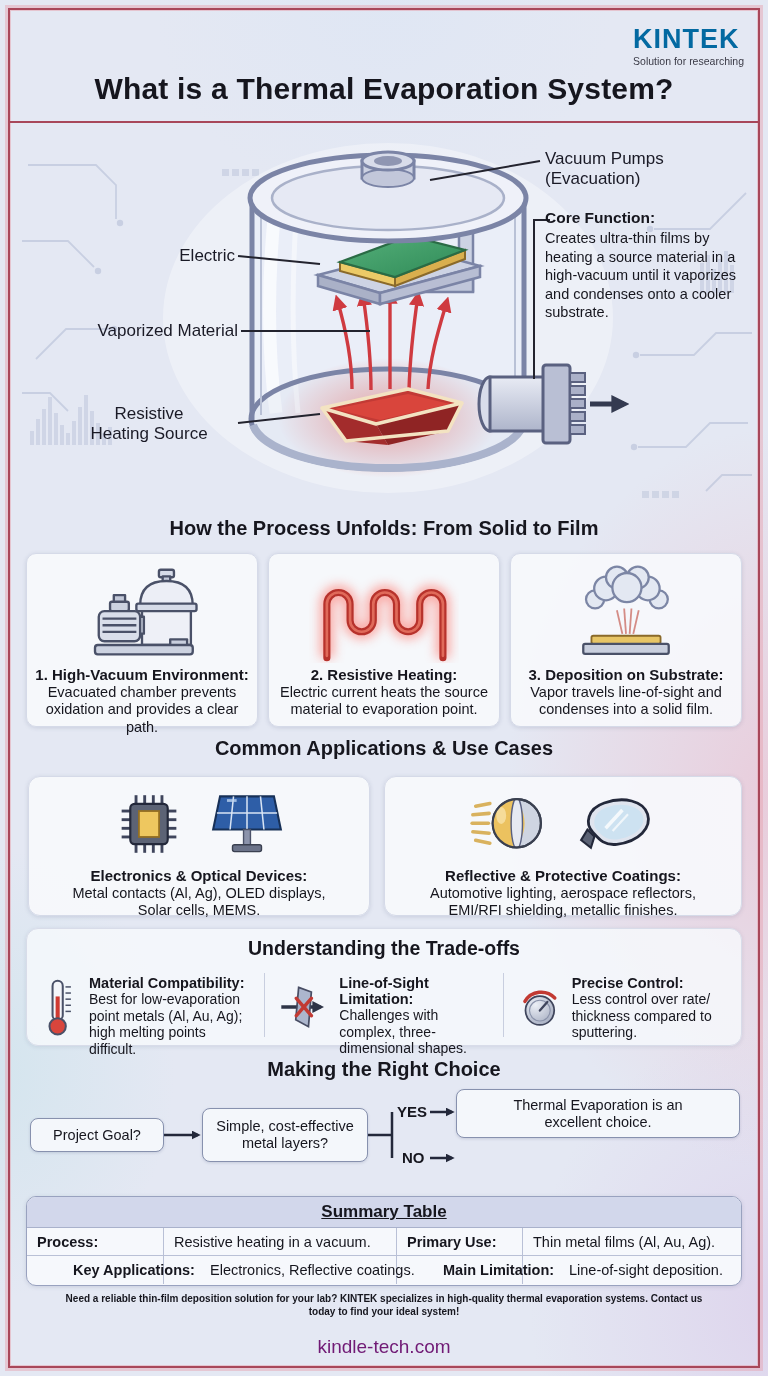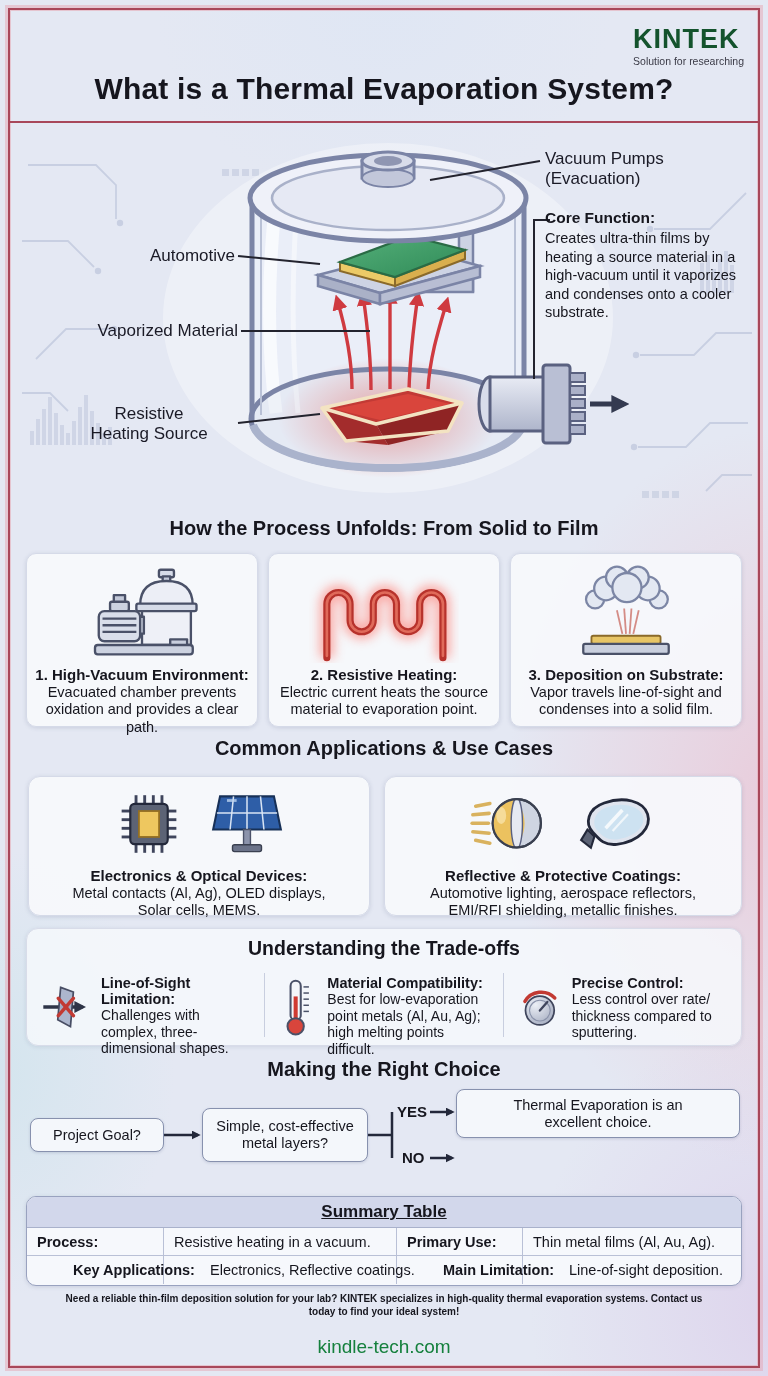--- a/index.html
+++ b/index.html
@@ -16,21 +16,21 @@
       radial-gradient(ellipse 60% 45% at 102% 58%, rgba(236,185,202,.6), rgba(236,185,202,0) 60%),
       radial-gradient(ellipse 55% 35% at 102% 95%, rgba(214,188,228,.45), rgba(214,188,228,0) 60%),
       radial-gradient(ellipse 45% 30% at -2% 78%, rgba(186,224,230,.4), rgba(186,224,230,0) 55%),
       radial-gradient(ellipse 50% 25% at 50% 0%, rgba(222,230,244,.8), rgba(222,230,244,0) 60%);
   }
   .frame { position:absolute; inset:8px; border:2px solid #a8475a;
     box-shadow:0 0 0 3px rgba(230,160,172,.45), inset 0 0 0 1px rgba(230,160,172,.5); }
 
   
   .logo-block { position:absolute; top:26px; right:24px; text-align:left; }
-  .logo { font-size:27px; font-weight:bold; color:#14532d; letter-spacing:1px; line-height:1; }
+  .logo { font-size:27px; font-weight:bold; color:#0369a1; letter-spacing:1px; line-height:1; }
   .tagline { font-size:10.5px; color:#3a3a46; margin-top:2px; }
   .main-title { position:absolute; top:72px; left:0; right:0; text-align:center;
     font-size:30px; font-weight:bold; letter-spacing:.2px; }
   .title-rule { position:absolute; top:121px; left:10px; right:10px; height:0;
     border-top:2px solid #a8475a; }
 
   
   .diagram { position:absolute; top:123px; left:10px; width:748px; height:390px; }
   .diagram svg { position:absolute; inset:0; }
   .dlabel { position:absolute; font-size:17px; line-height:1.15; color:#1a1a26; }
@@ -89,21 +89,21 @@
     font-size:14.5px; border-bottom:1px solid #b9c0d6; border-right:1px solid #b9c0d6;
     white-space:nowrap; }
   .sum-grid > div:nth-child(4n) { border-right:none; }
   .sum-grid > div:nth-child(n+5) { border-bottom:none;margin-left:36px; }
   .sum-label { font-weight:bold; }
 
   
   .cta { position:absolute; top:1292px; left:62px; width:644px; text-align:center;
     font-weight:bold; font-size:10px; line-height:1.32; }
   .website { position:absolute; top:1336px; left:0; right:0; text-align:center;
-    font-size:19px; color:#15803d; }
+    font-size:19px; color:#701a75; }
 </style>
 </head>
 <body>
 
 <div class="bg-tint"></div>
 <div class="frame"></div>
 
 <div class="logo-block">
   <div class="logo">KINTEK</div>
   <div class="tagline">Solution for researching</div>
@@ -259,21 +259,21 @@
   </svg>
 
   <div class="dlabel" style="left:535px; top:26px;">
     <div>Vacuum Pumps</div>
     <div>(Evacuation)</div>
   </div>
   <div class="core-block">
     <div class="core-title">Core Function:</div>
     <div class="core-body">Creates ultra-thin films by heating a source material in a high-vacuum until it vaporizes and condenses onto a cooler substrate.</div>
   </div>
-  <div class="dlabel r" style="left:60px; top:123px; width:165px;">Automotive</div>
+  <div class="dlabel r" style="left:60px; top:123px; width:165px;">Electric</div>
   <div class="dlabel r" style="left:20px; top:198px; width:208px;">Vaporized Material</div>
   <div class="dlabel" style="left:48px; top:281px; width:182px; text-align:center;">
     <div>Resistive</div>
     <div>Heating Source</div>
   </div>
 </div>
 
 <div class="h2" style="top:517px;">How the Process Unfolds: From Solid to Film</div>
 <div class="cards3">
   <div class="card pcard">
@@ -426,56 +426,56 @@
     </div>
     <div class="card-title">Reflective &amp; Protective Coatings:</div>
     <div class="card-desc" style="padding:1px 18px 0;">Automotive lighting, aerospace reflectors, EMI/RFI shielding, metallic finishes.</div>
   </div>
 </div>
 
 <div class="tradeoffs">
   <div class="t-title">Understanding the Trade-offs</div>
   <div class="t-row">
     <div class="t-col">
-      <span class="t-icon" style="flex-basis:52px;">
-        <svg viewBox="0 0 90 80" width="52" height="60">
-          <defs>
-              <marker id="arrD2" viewBox="0 0 10 10" refX="7" refY="5" markerWidth="3.4" markerHeight="3.4" orient="auto">
-            <path d="M0,0 L10,5 L0,10 Z" fill="#2e3447"></path>
-              </marker>
-            </defs>
-          <line x1="4" y1="40" x2="72" y2="40" stroke="#2e3447" stroke-width="6" marker-end="url(#arrD2)"></line>
-          <polygon points="34,6 56,14 51,74 29,62" fill="#a9b3cb" stroke="#3f455c" stroke-width="3" opacity=".95"></polygon>
-          <line x1="30" y1="25" x2="56" y2="55" stroke="#c23a33" stroke-width="6" stroke-linecap="round"></line>
-          <line x1="56" y1="25" x2="30" y2="55" stroke="#c23a33" stroke-width="6" stroke-linecap="round"></line>
-        </svg>
-      </span>
-      <div>
-        <div class="t-title2">Line-of-Sight Limitation:</div>
-        <div class="t-desc">Challenges with complex, three-dimensional shapes.</div>
-      </div>
-    </div>
-    <div class="t-col">
       <span class="t-icon">
         <svg viewBox="0 0 50 90" width="34" height="62">
           <rect x="17" y="5" width="15" height="58" rx="7.5" fill="#f4f6fa" stroke="#4a5168" stroke-width="3"></rect>
           <rect x="21.5" y="28" width="6" height="34" fill="#d03a32"></rect>
           <circle cx="24.5" cy="72" r="12" fill="#d9453c" stroke="#4a5168" stroke-width="3"></circle>
           <g stroke="#4a5168" stroke-width="2.2">
             <line x1="36" y1="14" x2="44" y2="14"></line>
               <line x1="36" y1="23" x2="44" y2="23"></line>
             <line x1="36" y1="32" x2="44" y2="32"></line>
               <line x1="36" y1="41" x2="44" y2="41"></line>
             <line x1="36" y1="50" x2="44" y2="50"></line>
           </g>
         </svg>
       </span>
       <div>
         <div class="t-title2">Material Compatibility:</div>
         <div class="t-desc">Best for low-evaporation point metals (Al, Au, Ag); high melting points difficult.</div>
+      </div>
+    </div>
+    <div class="t-col">
+      <span class="t-icon" style="flex-basis:52px;">
+        <svg viewBox="0 0 90 80" width="52" height="60">
+          <defs>
+              <marker id="arrD2" viewBox="0 0 10 10" refX="7" refY="5" markerWidth="3.4" markerHeight="3.4" orient="auto">
+            <path d="M0,0 L10,5 L0,10 Z" fill="#2e3447"></path>
+              </marker>
+            </defs>
+          <line x1="4" y1="40" x2="72" y2="40" stroke="#2e3447" stroke-width="6" marker-end="url(#arrD2)"></line>
+          <polygon points="34,6 56,14 51,74 29,62" fill="#a9b3cb" stroke="#3f455c" stroke-width="3" opacity=".95"></polygon>
+          <line x1="30" y1="25" x2="56" y2="55" stroke="#c23a33" stroke-width="6" stroke-linecap="round"></line>
+          <line x1="56" y1="25" x2="30" y2="55" stroke="#c23a33" stroke-width="6" stroke-linecap="round"></line>
+        </svg>
+      </span>
+      <div>
+        <div class="t-title2">Line-of-Sight Limitation:</div>
+        <div class="t-desc">Challenges with complex, three-dimensional shapes.</div>
       </div>
     </div>
     <div class="t-col">
       <span class="t-icon" style="flex-basis:46px;">
         <svg viewBox="0 0 80 80" width="46" height="58">
           <path d="M12,32 A33,33 0 0 1 64,26" fill="none" stroke="#c23a33" stroke-width="6" stroke-linecap="round"></path>
           <defs>
               <radialGradient id="knobG" cx="35%" cy="30%" r="80%">
             <stop offset="0%" stop-color="#eceff6"></stop>
                 <stop offset="100%" stop-color="#a3abbf"></stop>

